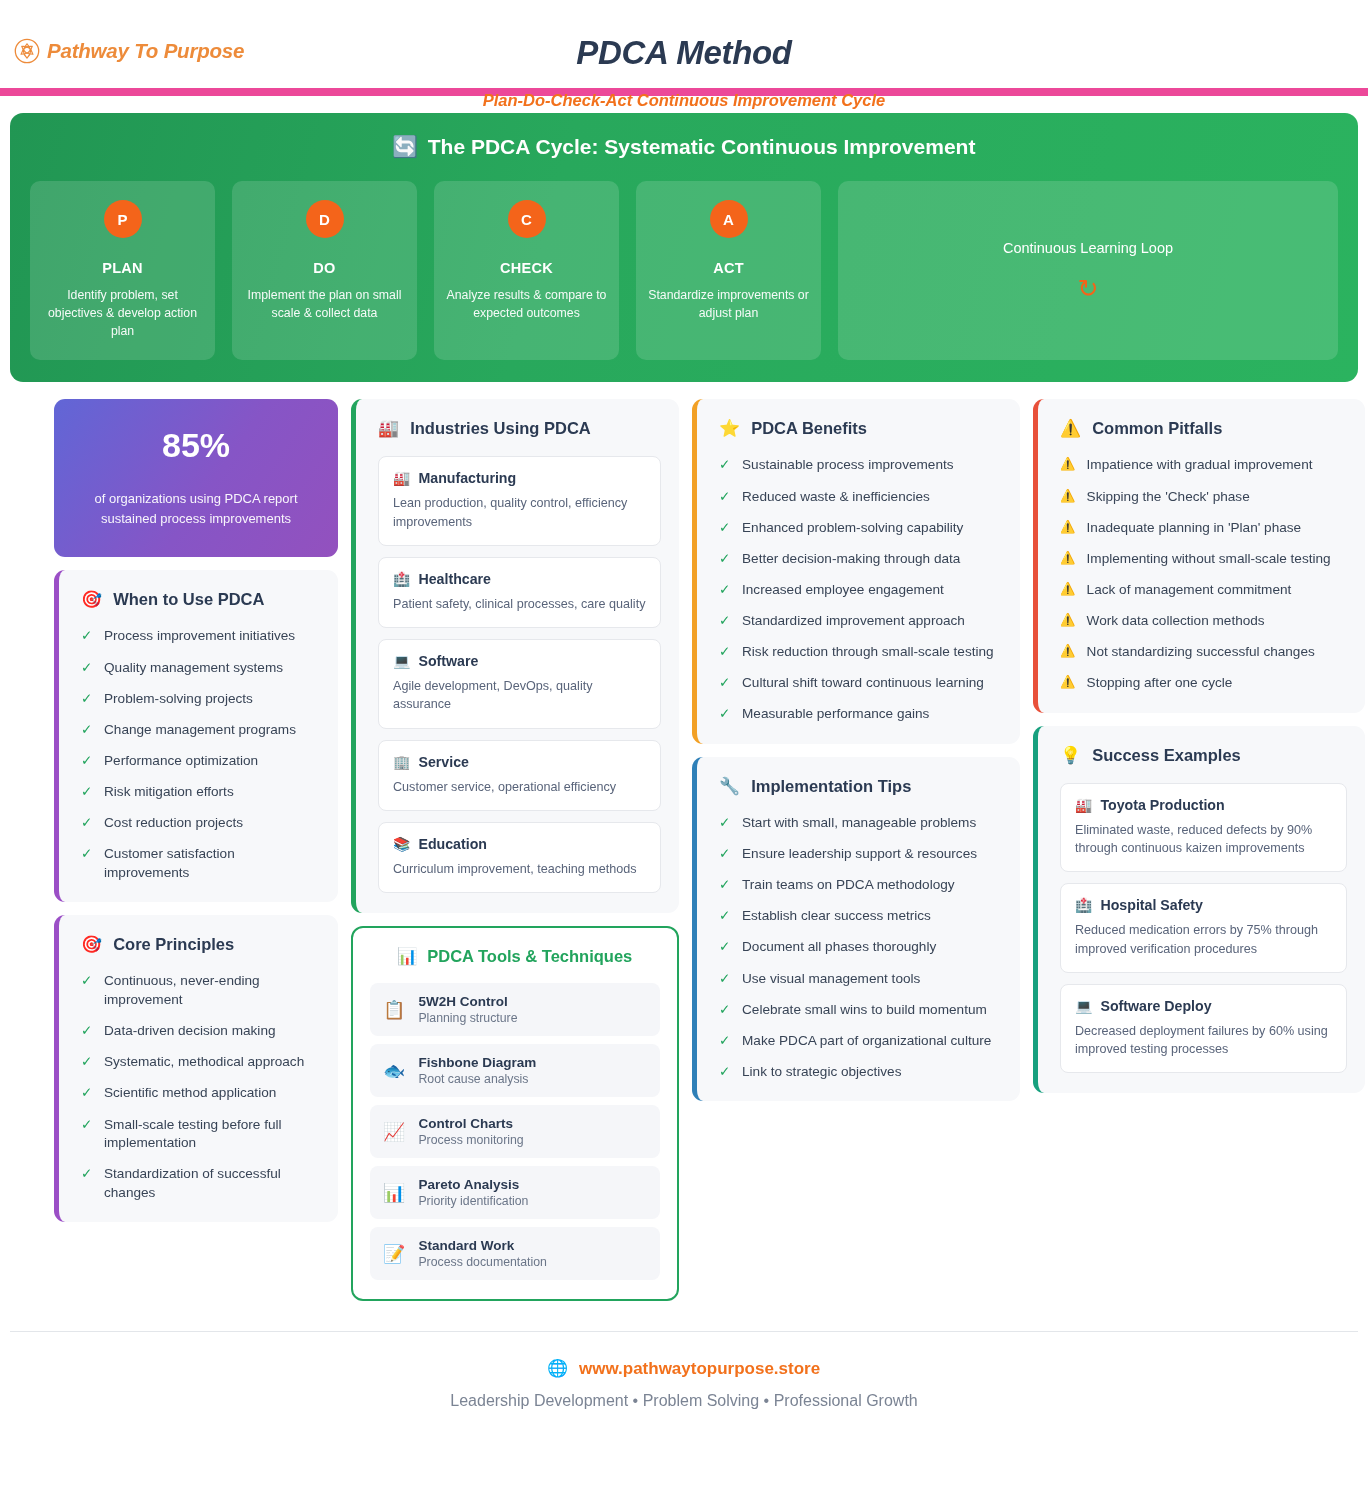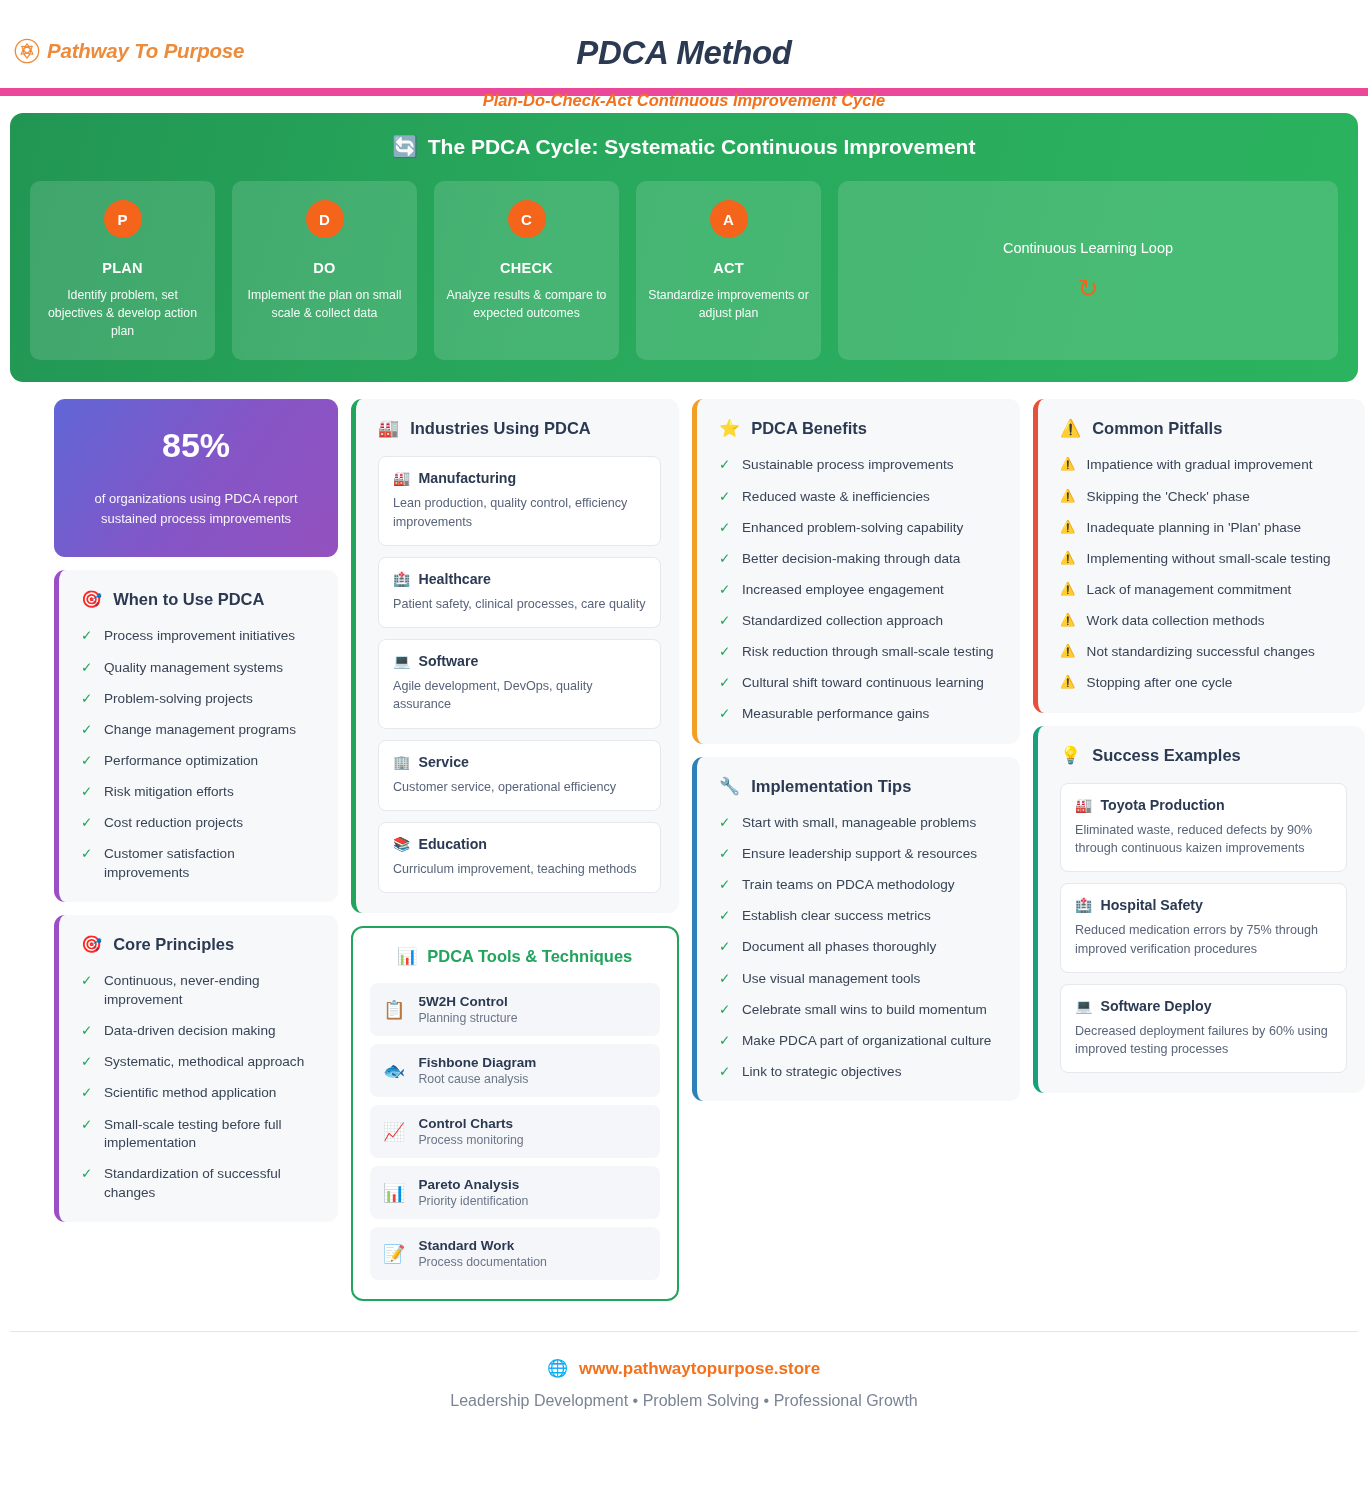--- a/index.html
+++ b/index.html
@@ -465,21 +465,21 @@
         <div class="bullet">
             <span class="tick">✓</span>
             <span class="btxt">Better decision-making through data</span>
           </div>
         <div class="bullet">
             <span class="tick">✓</span>
             <span class="btxt">Increased employee engagement</span>
           </div>
         <div class="bullet">
             <span class="tick">✓</span>
-            <span class="btxt">Standardized collection approach</span>
+            <span class="btxt">Standardized improvement approach</span>
           </div>
         <div class="bullet">
             <span class="tick">✓</span>
             <span class="btxt">Risk reduction through small-scale testing</span>
           </div>
         <div class="bullet">
             <span class="tick">✓</span>
             <span class="btxt">Cultural shift toward continuous learning</span>
           </div>
         <div class="bullet">

